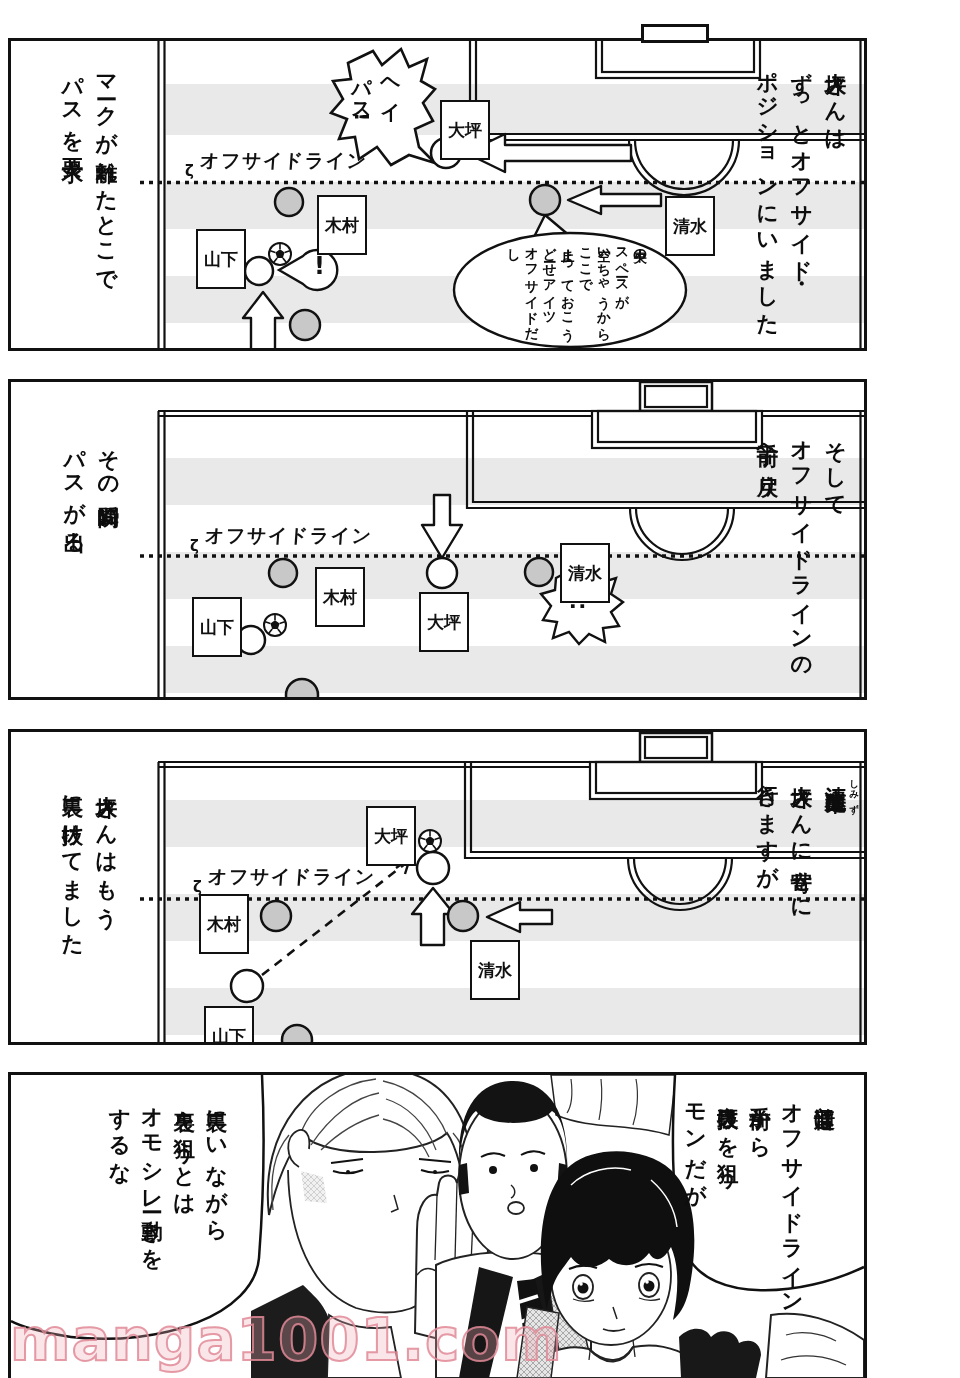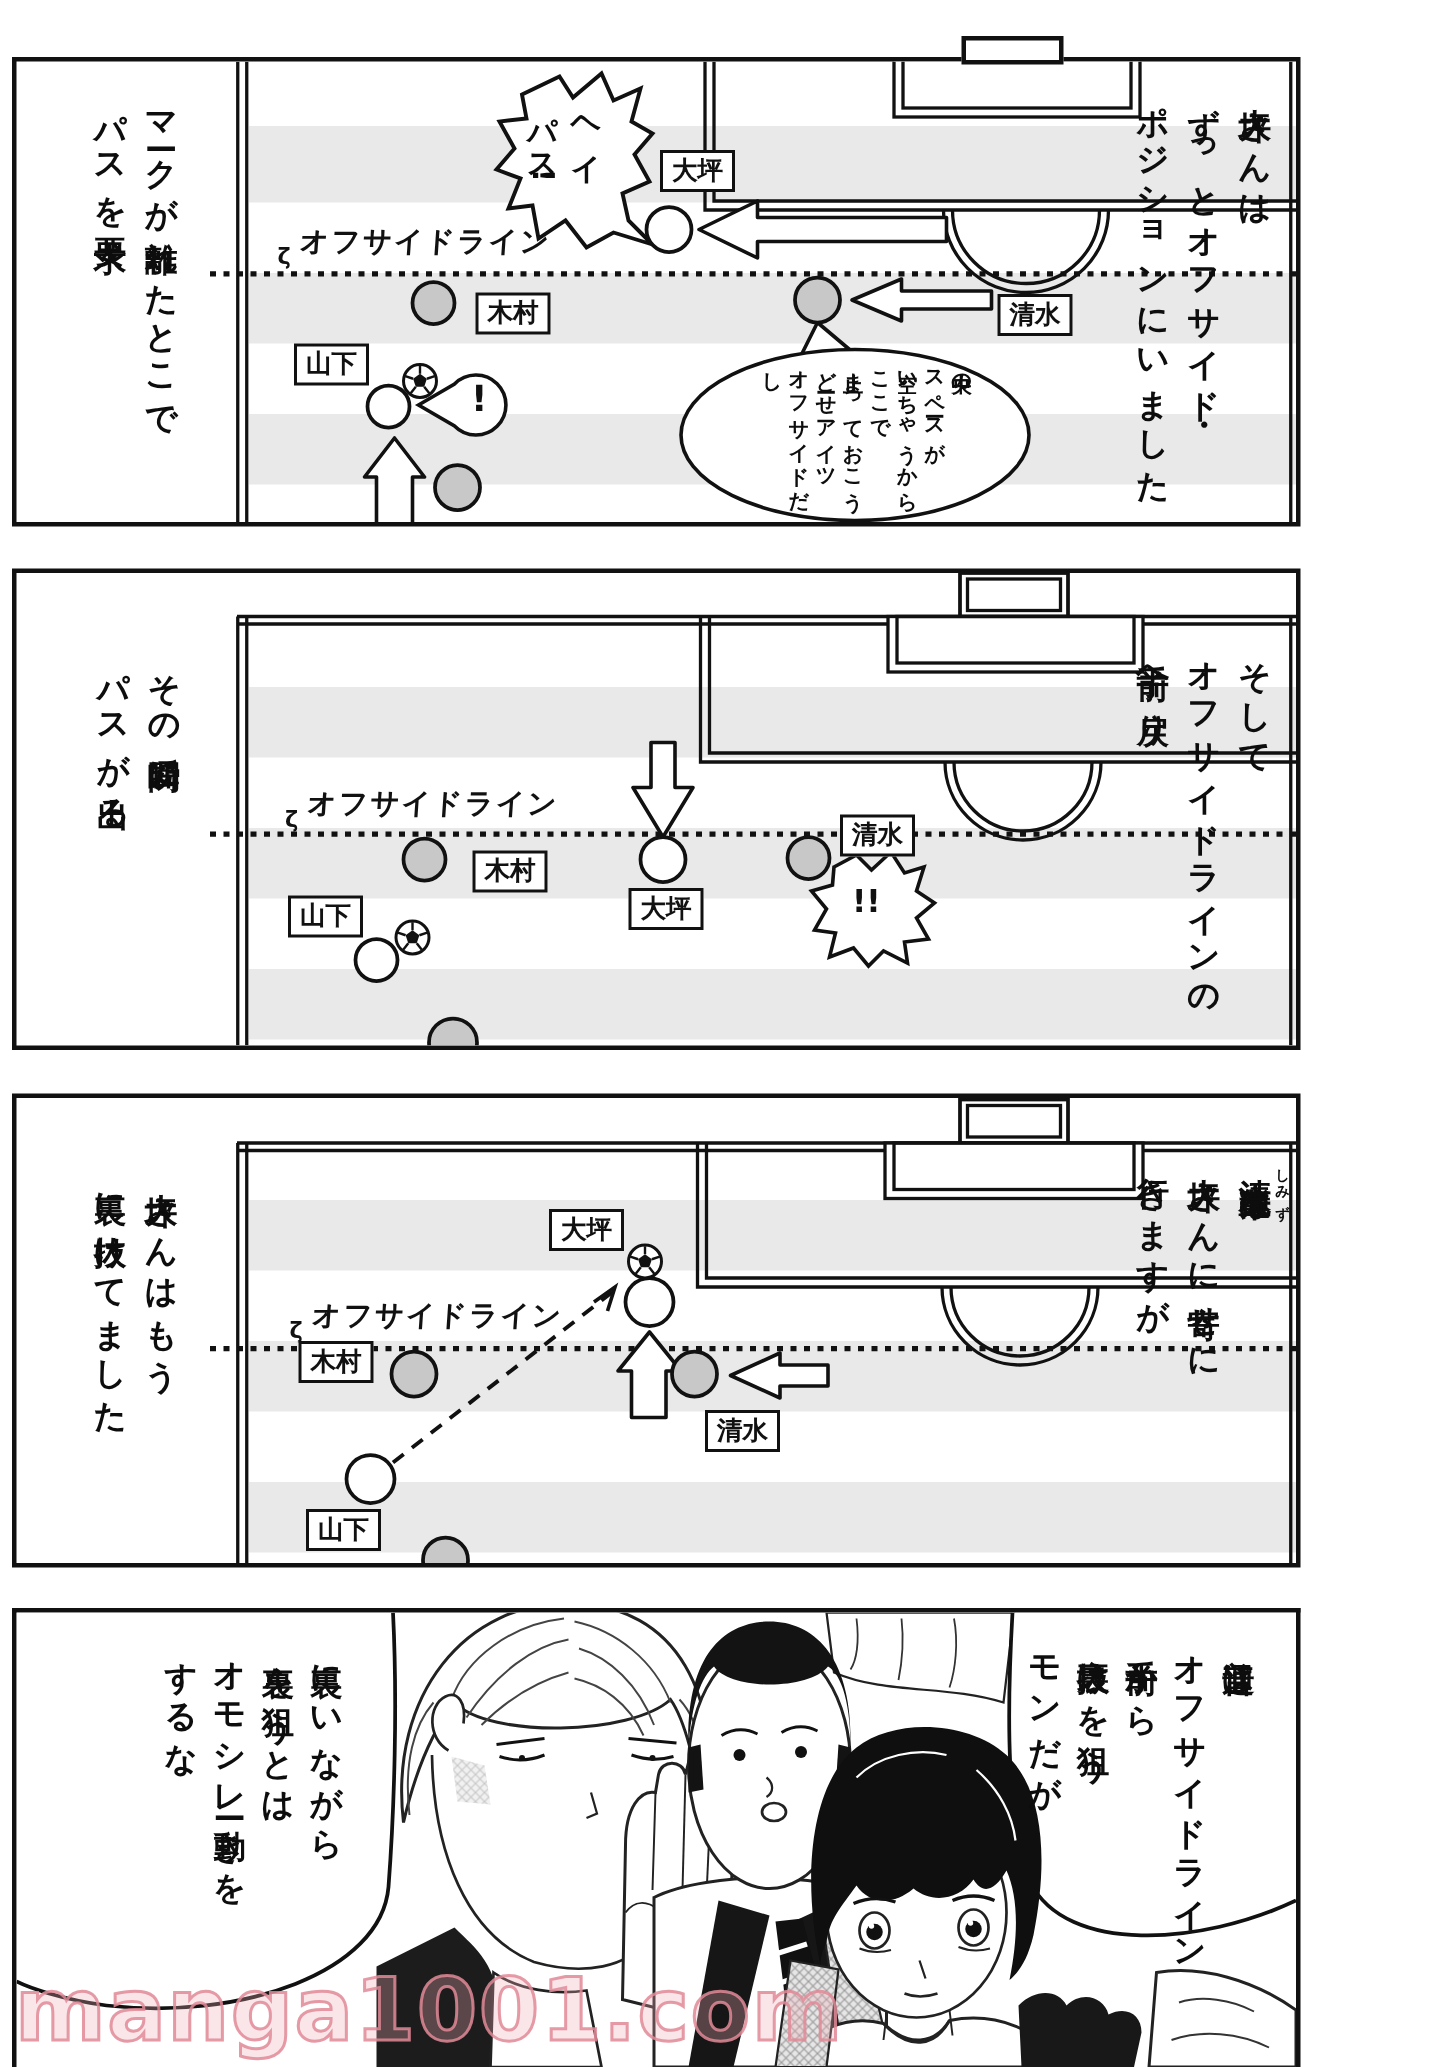--- a/index.html
+++ b/index.html
@@ -6,21 +6,21 @@
   .page{position:relative;width:960px;height:1378px;background:#fff;overflow:hidden;
         font-family:"DejaVu Sans",sans-serif;color:#111;}
   .panel{position:absolute;left:8px;width:859px;background:#fff;border:3px solid #111;
          box-sizing:border-box;overflow:hidden;}
   .layer{position:absolute;left:0;top:0;}
   .vtext{position:absolute;writing-mode:vertical-rl;text-orientation:mixed;white-space:pre-line;
          font-weight:700;font-size:21.5px;line-height:1.58;letter-spacing:2.5px;color:#0d0d0d;
          font-family:"DejaVu Serif","DejaVu Sans",serif;}
   .vtext.small{font-size:13.5px;line-height:1.34;letter-spacing:0.5px;}
   .vtext.shout{font-size:20px;line-height:1.45;letter-spacing:1px;font-family:"DejaVu Sans",sans-serif;}
-  .plabel{position:absolute;border:2px solid #111;background:#fff;padding:2px 6px;
+  .plabel{position:absolute;border:2px solid #111;background:#fff;padding:18px 6px;
           font:700 17px/1.2 "DejaVu Sans",sans-serif;white-space:nowrap;z-index:4;}
   .offside{position:absolute;font:700 19px "DejaVu Sans",sans-serif;letter-spacing:1.5px;
            transform:skewX(-4deg);z-index:4;}
   .omark{position:absolute;font:700 15px "DejaVu Sans",sans-serif;z-index:4;}
   .excl{position:absolute;font:700 24px "DejaVu Sans",sans-serif;z-index:4;}
   .goal-top{position:absolute;left:641px;top:24px;width:62px;height:13px;background:#fff;
             border:3px solid #111;z-index:5;}
   .watermark{position:absolute;left:10px;top:1306px;font:700 58px "DejaVu Sans",sans-serif;
              letter-spacing:1px;color:rgba(240,170,178,0.30);
              -webkit-text-stroke:2px rgba(224,138,150,0.85);z-index:50;}

